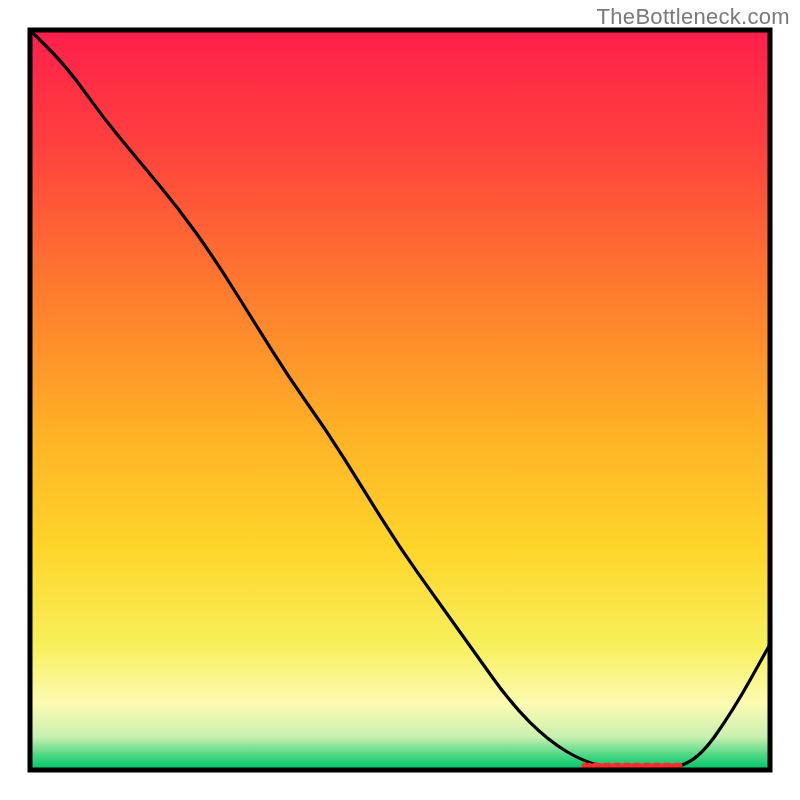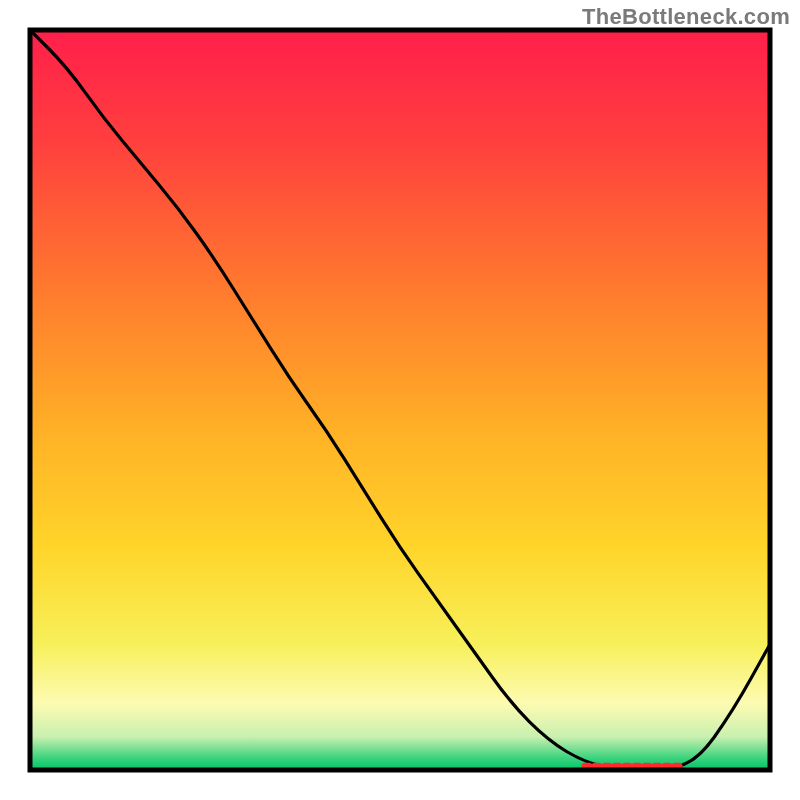--- a/index.html
+++ b/index.html
@@ -14,21 +14,21 @@
   .wrap {
     position: relative;
     width: 800px;
     height: 800px;
   }
   .attribution {
     position: absolute;
     top: 4px;
     right: 10px;
     font-size: 22px;
-    font-weight: 700;
+    font-weight: 400;
     color: #7a7a7a;
     letter-spacing: 0.3px;
   }
   svg {
     display: block;
   }
 </style>
 </head>
 <body>
 

